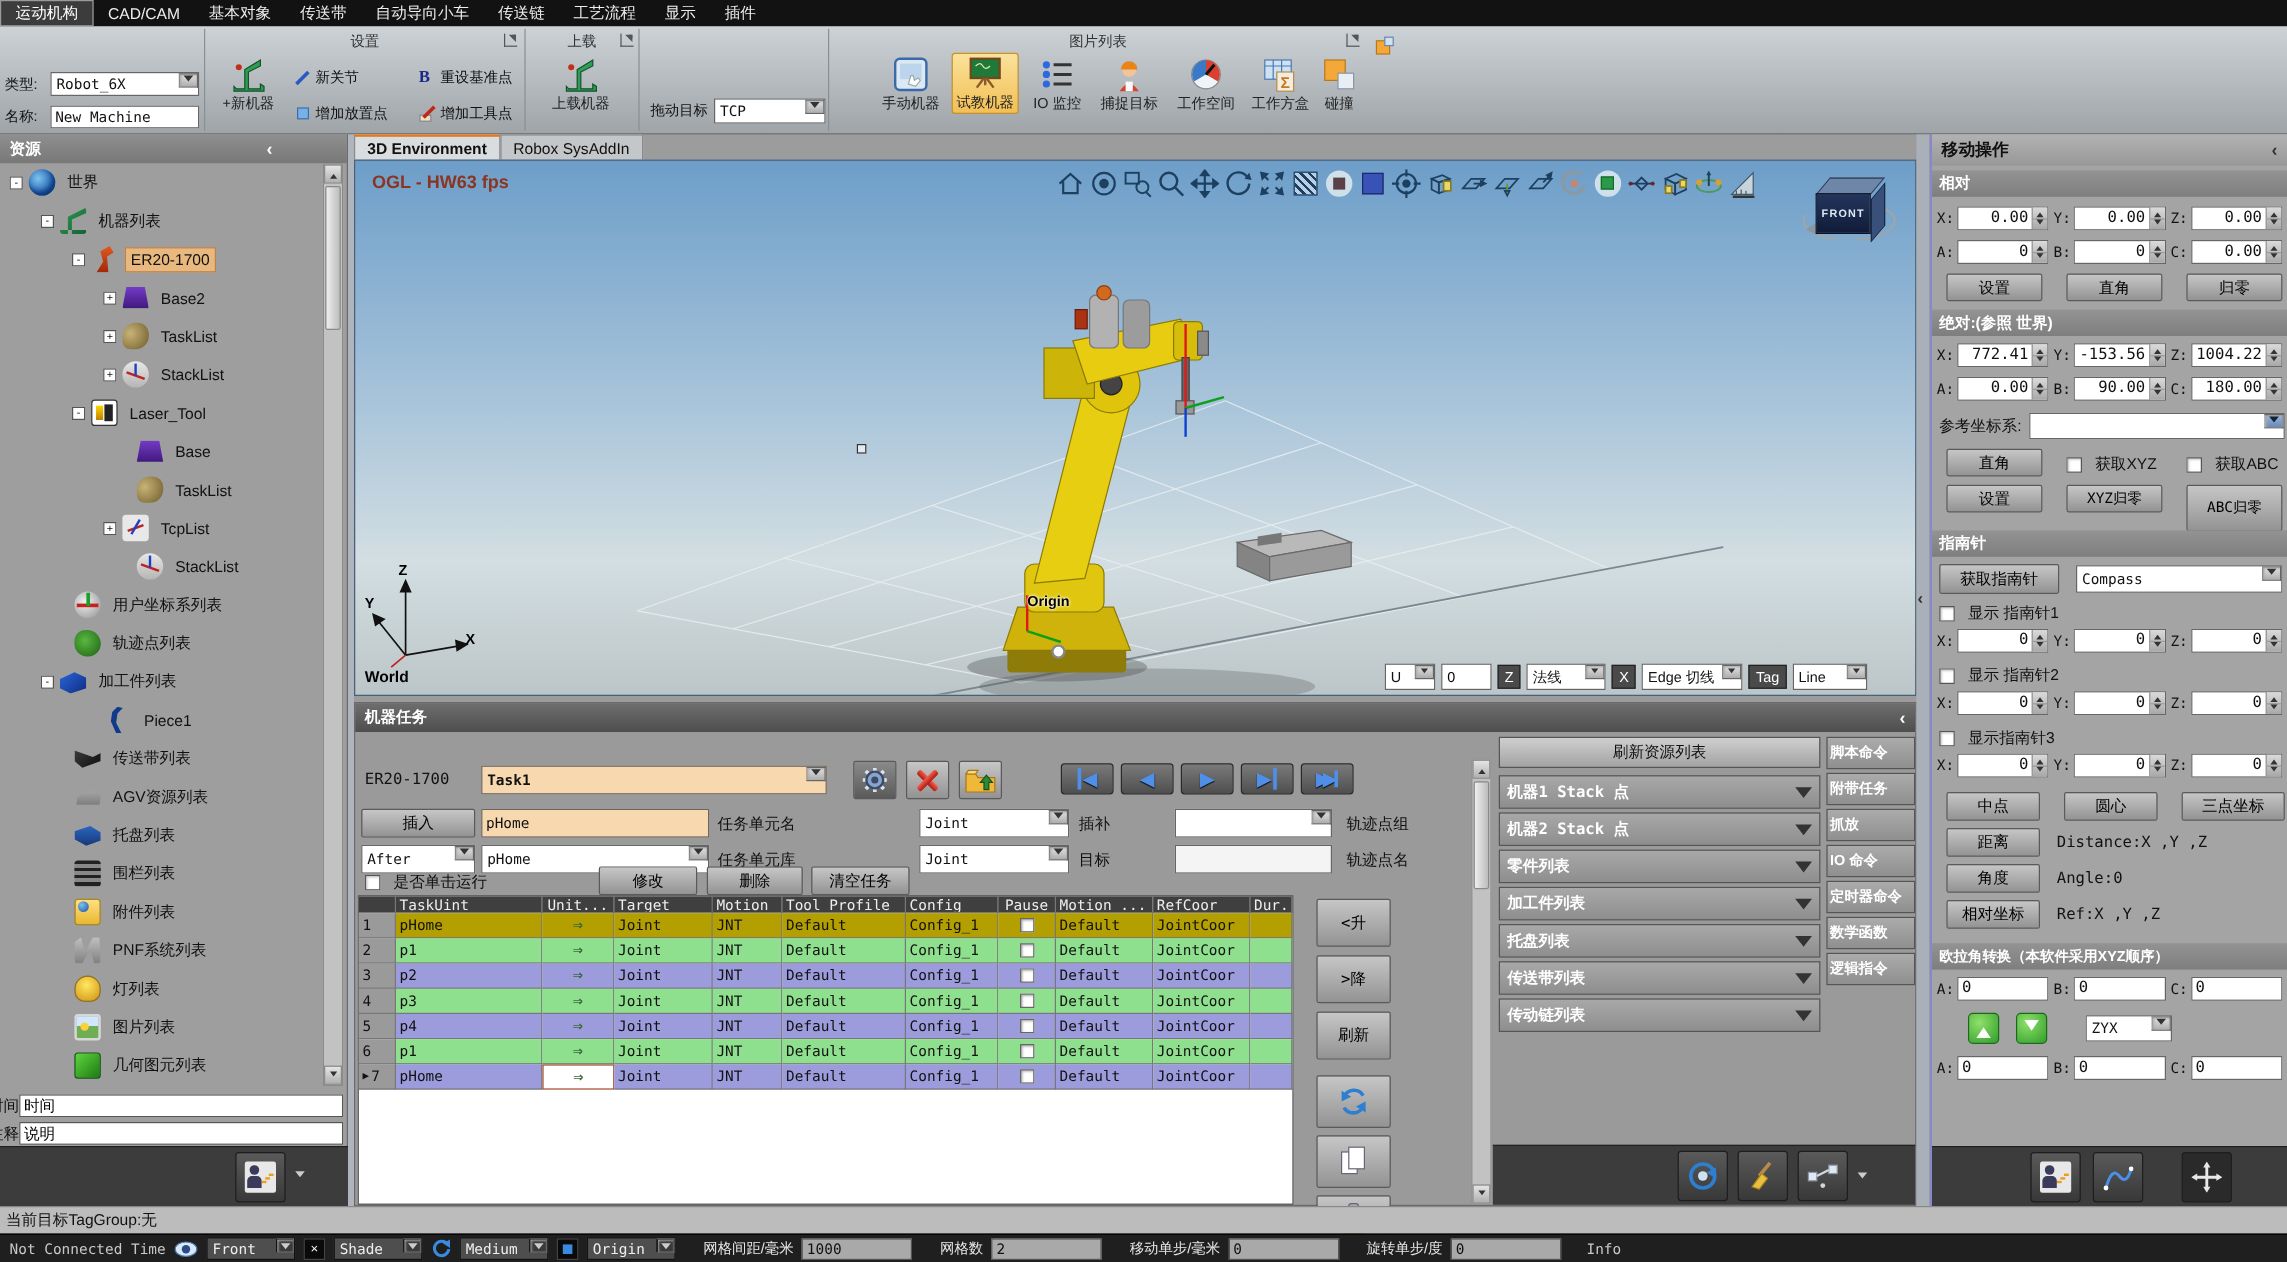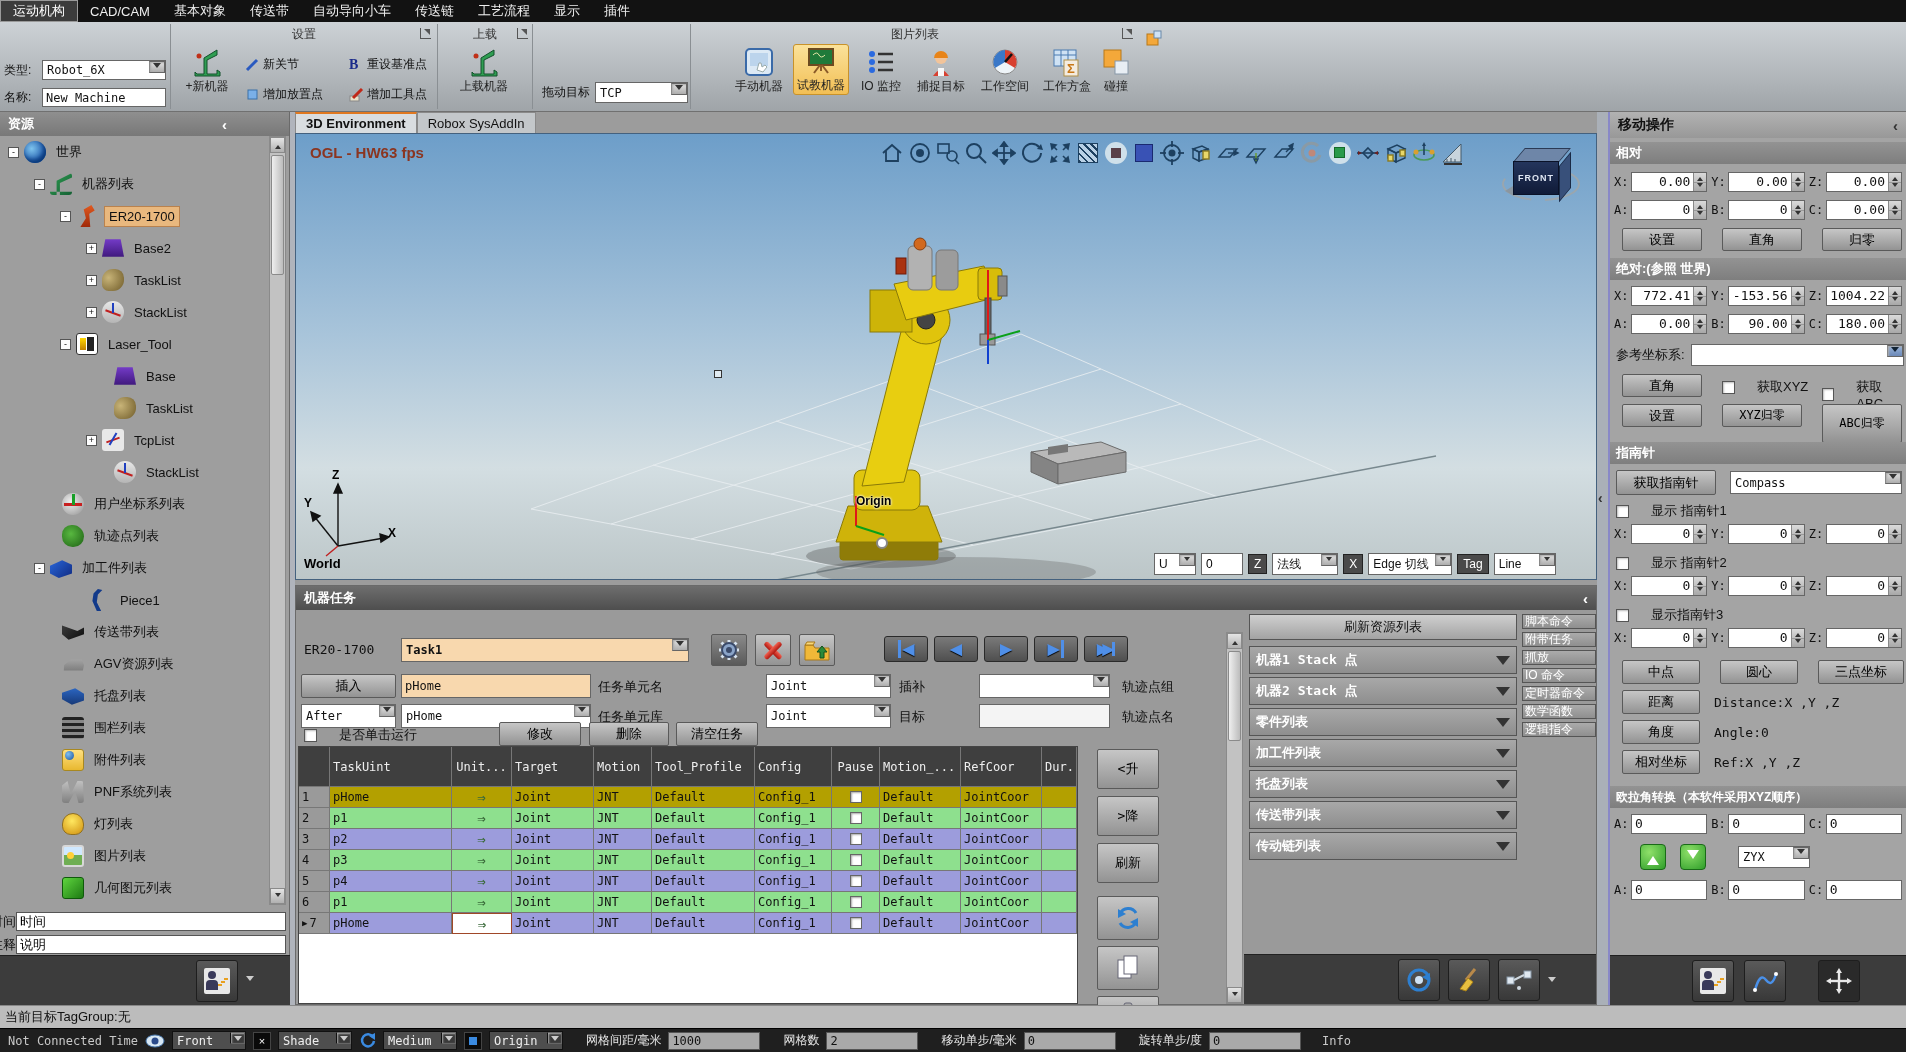--- a/index.html
+++ b/index.html
@@ -129,50 +129,50 @@
 #taskpanel{position:absolute;left:295px;top:585px;width:1302px;height:420px;background:#9a9a9a;border:1px solid #6a6a6a}
 #tp-title{position:absolute;left:0;top:0;width:100%;height:24px;background:linear-gradient(#6e6e6e,#4e4e4e);color:#fff;font-weight:bold;font-size:13px;display:flex;align-items:center;padding:0 8px}
 #tp-edit{position:absolute;left:0;top:24px;width:947px;height:22px;background:#585858;color:#fff;font-weight:bold;font-size:12px;display:flex;align-items:center;padding:0 8px}
 .tp-lab{font-size:13px;white-space:nowrap}
 .peach{background:#f8d8ae !important}
 .playbtn{width:44px;height:26px;background:linear-gradient(#7a7a7a,#4f4f4f);border:1px solid #2a2a2a;border-radius:3px;color:#4f8fe8;display:flex;align-items:center;justify-content:center;font-size:15px;font-weight:bold;text-shadow:0 1px 1px #000}
 
 #ttable{position:absolute;left:2px;top:160px;width:780px;height:258px;background:#fff;border:1px solid #444}
 .trow{display:flex;height:21px}
 .trow>div{border-right:1px solid #777;border-bottom:1px solid #777;font-size:12px;font-family:"DejaVu Sans Mono",monospace;display:flex;align-items:center;padding:0 3px;overflow:hidden;white-space:nowrap}
-.trow.th{height:40px}
+.trow.th{height:14px}
 .trow.th>div{background:#3f3f3f;color:#eee;font-family:"DejaVu Sans Mono",monospace}
 .c0{width:31px;justify-content:flex-start}
 .c1{width:122px}.c2{width:60px;justify-content:center}.c3{width:82px}.c4{width:58px}.c5{width:103px}.c6{width:77px}.c7{width:48px;justify-content:center}.c8{width:81px}.c9{width:81px}.c10{flex:1}
 .r-act>div{background:#b3a000}
 .r-grn>div{background:#8ee08e}
 .r-lav>div{background:#9c9cdc}
 .numcell{background:#9a9a9a !important;color:#111}
 .cb{width:12px;height:12px;background:#fff;border:1px solid #666;box-shadow:inset 1px 1px 2px #aaa}
 .uarrow{color:#3a6a3a;font-weight:bold;font-size:14px}
 
 .sidebtn{position:absolute;left:801px;width:62px;height:40px}
 
 #reslist{position:absolute;left:953px;top:28px;width:268px}
 .resbtn{height:26px;background:linear-gradient(#cfcfcf,#a3a3a3);border:1px solid #555;font-size:13px;display:flex;align-items:center;justify-content:center;margin-bottom:6px}
 .resrow{height:28px;background:linear-gradient(#a8a8a8,#8e8e8e);border:1px solid #555;color:#fff;font-weight:bold;font-size:13px;display:flex;align-items:center;padding:0 6px;margin-bottom:3px}
 .resrow .sp{flex:1}
 .bigchev{width:0;height:0;border:7px solid transparent;border-top:9px solid #333;margin-top:8px}
 #cmdcol{position:absolute;left:1226px;top:28px;width:74px}
-.cmdbtn{height:15px;background:linear-gradient(#ababab,#8f8f8f);border:1px solid #555;color:#fff;font-weight:normal;font-size:12px;display:flex;align-items:center;padding:0 2px;margin-bottom:3px;overflow:hidden;white-space:nowrap}
+.cmdbtn{height:27px;background:linear-gradient(#ababab,#8f8f8f);border:1px solid #555;color:#fff;font-weight:bold;font-size:12px;display:flex;align-items:center;padding:0 2px;margin-bottom:3px;overflow:hidden;white-space:nowrap}
 #tp-dark{position:absolute;left:948px;top:368px;width:352px;height:50px;background:#3c3c3c;border-top:1px solid #222;display:flex;align-items:center;justify-content:flex-end;gap:8px;padding-right:40px}
 
 #rightpanel{position:absolute;left:1608px;top:112px;width:298px;height:893px;background:#a4a4a4;border-left:2px solid #8888c8}
 .rp-title{height:26px;background:linear-gradient(#b2b2b2,#989898);font-weight:bold;font-size:14px;display:flex;align-items:center;padding:0 8px;color:#111}
 .sec{background:linear-gradient(#939393,#7e7e7e);color:#fff;font-weight:bold;font-size:13px;height:22px;display:flex;align-items:center;padding:0 6px}
 .crow{position:absolute;display:flex;align-items:center;gap:4px;left:4px;right:4px}
 .cg{display:flex;align-items:center;flex:1}
 .cg .cl{font-size:12px;width:17px;font-family:"DejaVu Sans Mono",monospace}
 .cg .numf{flex:1}
-.ckrow{position:absolute;display:flex;align-items:center;font-size:13px;gap:22px}
+.ckrow{position:absolute;display:flex;align-items:center;font-size:13px;gap:11px}
 .ckbox{width:13px;height:13px;background:#fff;border:1px solid #555;box-shadow:inset 1px 1px 2px #bbb}
 .rptext{font-size:13px;font-family:"DejaVu Sans Mono",monospace;white-space:nowrap}
 .garr{width:26px;height:26px;border-radius:4px;background:radial-gradient(circle at 35% 30%,#8fe06a,#2f9e2a);border:1px solid #1a6a18;display:flex;align-items:center;justify-content:center}
 .garr .t-up{width:0;height:0;border:6px solid transparent;border-bottom:9px solid #fff}
 .garr .t-dn{width:0;height:0;border:6px solid transparent;border-top:9px solid #fff}
 #rptools{position:absolute;left:0;top:843px;width:298px;height:50px;background:#3c3c3c;border-top:1px solid #202020;display:flex;align-items:center;gap:10px;padding-left:82px}
 
 #splitR{position:absolute;left:1597px;top:112px;width:11px;height:893px;background:#aab0b8}
 #splitR .chev{position:absolute;top:378px;left:1px;color:#333;font-size:14px}
 #splitL{position:absolute;left:290px;top:112px;width:5px;height:893px;background:#b0b4bc}

